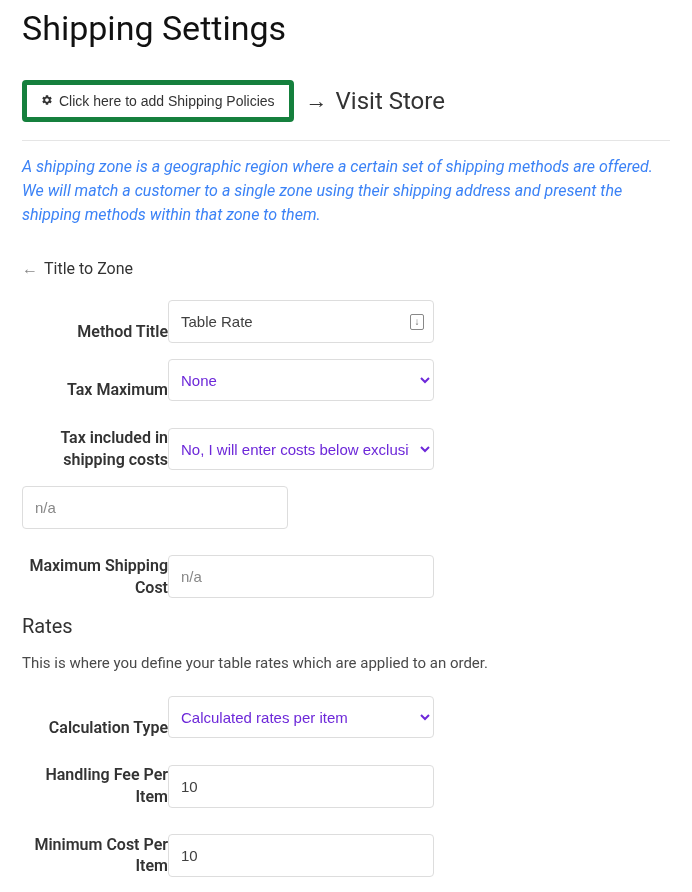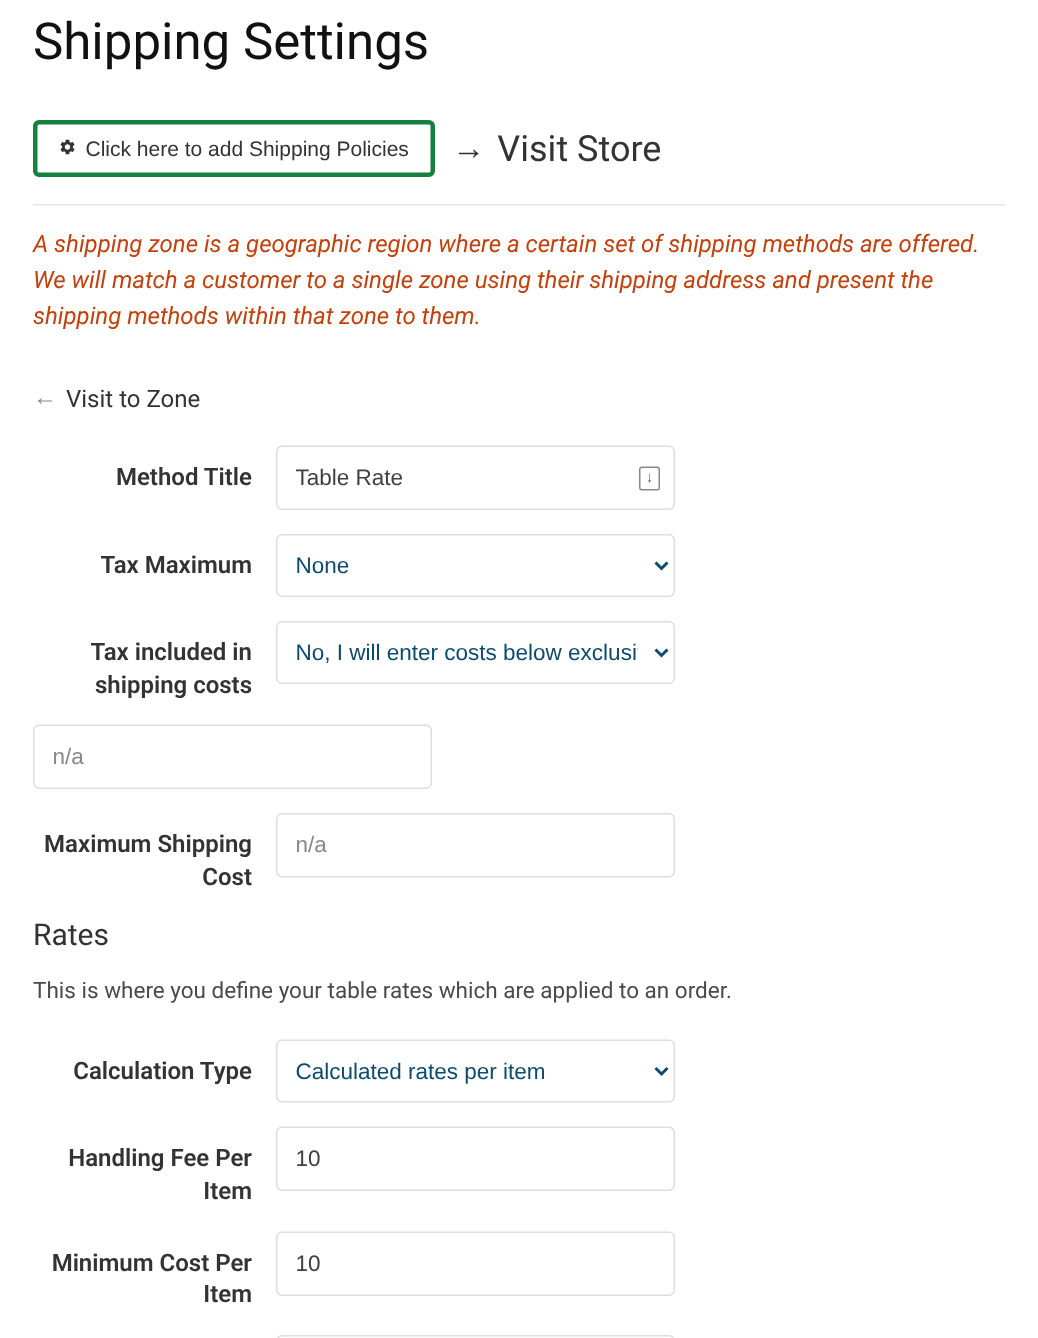--- a/index.html
+++ b/index.html
@@ -24,21 +24,21 @@
     .header-row {
       display: flex;
       align-items: center;
       gap: 12px;
       margin-bottom: 18px;
     }
     .btn-outline {
       display: inline-flex;
       align-items: center;
       gap: 6px;
-      border: 3px solid #15803d;
+      border: 5px solid #15803d;
       background: #fff;
       border-radius: 4px;
       padding: 8px 14px;
       font-size: 14px;
       color: #333;
       cursor: pointer;
     }
     .visit-store {
       display: inline-flex;
       align-items: center;
@@ -50,41 +50,40 @@
     .arrow-right {
       font-size: 22px;
     }
     hr.sep {
       border: none;
       border-top: 1px solid #e5e5e5;
       margin: 0 0 14px 0;
     }
     .description {
       font-style: italic;
-      color: #c2410c;
+      color: #3b82f6;
       font-size: 16px;
       line-height: 1.5;
       margin-bottom: 32px;
     }
     .back-link {
       display: inline-flex;
       align-items: center;
       gap: 6px;
       color: #333;
       font-size: 16px;
       cursor: pointer;
       margin-bottom: 22px;
     }
     .back-arrow {
       color: #888;
     }
     .form-row {
       display: flex;
-      align-items: flex-start;
-      gap: 16px;
+      align-items: flex-end;
       margin-bottom: 16px;
     }
     .form-label {
       width: 146px;
       text-align: right;
       font-weight: 600;
       font-size: 16px;
       color: #333;
       padding-top: 10px;
       line-height: 1.35;
@@ -104,21 +103,21 @@
     }
     input.text-input::placeholder {
       color: #888;
     }
     select.select-input {
       width: 100%;
       border: 1px solid #ddd;
       border-radius: 4px;
       padding: 7px 8px;
       font-size: 15px;
-      color: #0c4a6e;
+      color: #6d28d9;
       background: #fff;
       height: 42px;
     }
     .input-with-icon {
       position: relative;
     }
     .input-icon {
       position: absolute;
       right: 10px;
       top: 50%;
@@ -172,21 +171,21 @@
     <span>Visit Store</span>
   </div>
 </div>
 
 <hr class="sep">
 
 <p class="description">A shipping zone is a geographic region where a certain set of shipping methods are offered. We will match a customer to a single zone using their shipping address and present the shipping methods within that zone to them.</p>
 
 <div class="back-link">
   <span class="back-arrow">←</span>
-  <span>Visit to Zone</span>
+  <span>Title to Zone</span>
 </div>
 
 <div class="form-row">
   <div class="form-label">Method Title</div>
   <div class="form-control-wrap input-with-icon">
     <input type="text" class="text-input" value="Table Rate" style="">
     <span class="input-icon">↓</span>
   </div>
 </div>
 

